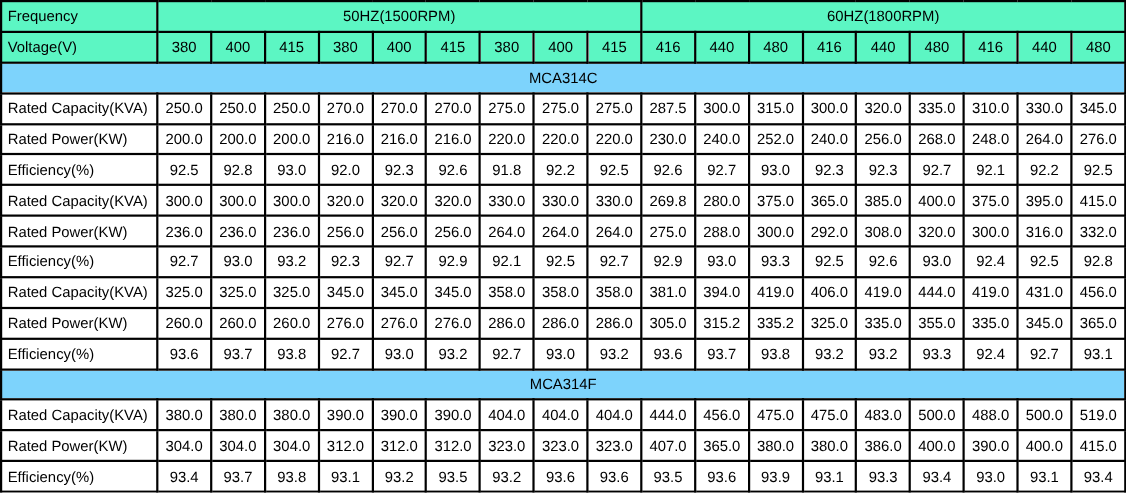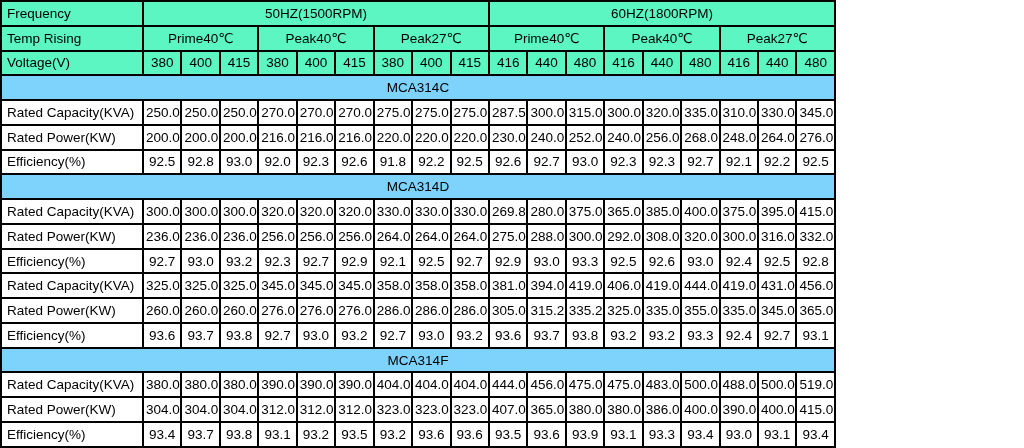--- a/index.html
+++ b/index.html
@@ -5,21 +5,21 @@
   html, body { margin: 0; padding: 0; background: #fff; }
   .page {
     width: 1024px;
     height: 448px;
     background: #fff;
     overflow: hidden;
   }
   table.spec {
     border-collapse: collapse;
     table-layout: fixed;
-    width: 836px;
+    width: 1024px;
     height: 448px;
     font-family: "Liberation Sans", "DejaVu Sans", sans-serif;
     font-size: 13.5px;
     color: #000;
   }
   table.spec td, table.spec th {
     border: 2px solid #000;
     padding: 0 2px;
     text-align: center;
     vertical-align: middle;
@@ -58,29 +58,20 @@
         <col>
         <col>
       </colgroup>
     <tbody>
         <tr>
           <td class="hdr label-cell">Frequency</td>
           <td class="hdr" colspan="9">50HZ(1500RPM)</td>
           <td class="hdr" colspan="9">60HZ(1800RPM)</td>
         </tr>
         <tr>
-          <td class="hdr label-cell">Temp Rising</td>
-          <td class="hdr" colspan="3">Prime40℃</td>
-          <td class="hdr" colspan="3">Peak40℃</td>
-          <td class="hdr" colspan="3">Peak27℃</td>
-          <td class="hdr" colspan="3">Prime40℃</td>
-          <td class="hdr" colspan="3">Peak40℃</td>
-          <td class="hdr" colspan="3">Peak27℃</td>
-        </tr>
-        <tr>
           <td class="hdr label-cell">Voltage(V)</td>
           <td class="hdr">380</td>
           <td class="hdr">400</td>
           <td class="hdr">415</td>
           <td class="hdr">380</td>
           <td class="hdr">400</td>
           <td class="hdr">415</td>
           <td class="hdr">380</td>
           <td class="hdr">400</td>
           <td class="hdr">415</td>
@@ -154,23 +145,20 @@
           <td>92.7</td>
           <td>93.0</td>
           <td>92.3</td>
           <td>92.3</td>
           <td>92.7</td>
           <td>92.1</td>
           <td>92.2</td>
           <td>92.5</td>
         </tr>
         <tr>
-          <td class="model-cell" colspan="19">MCA314D</td>
-        </tr>
-        <tr>
           <td class="label-cell">Rated Capacity(KVA)</td>
           <td>300.0</td>
           <td>300.0</td>
           <td>300.0</td>
           <td>320.0</td>
           <td>320.0</td>
           <td>320.0</td>
           <td>330.0</td>
           <td>330.0</td>
           <td>330.0</td>

